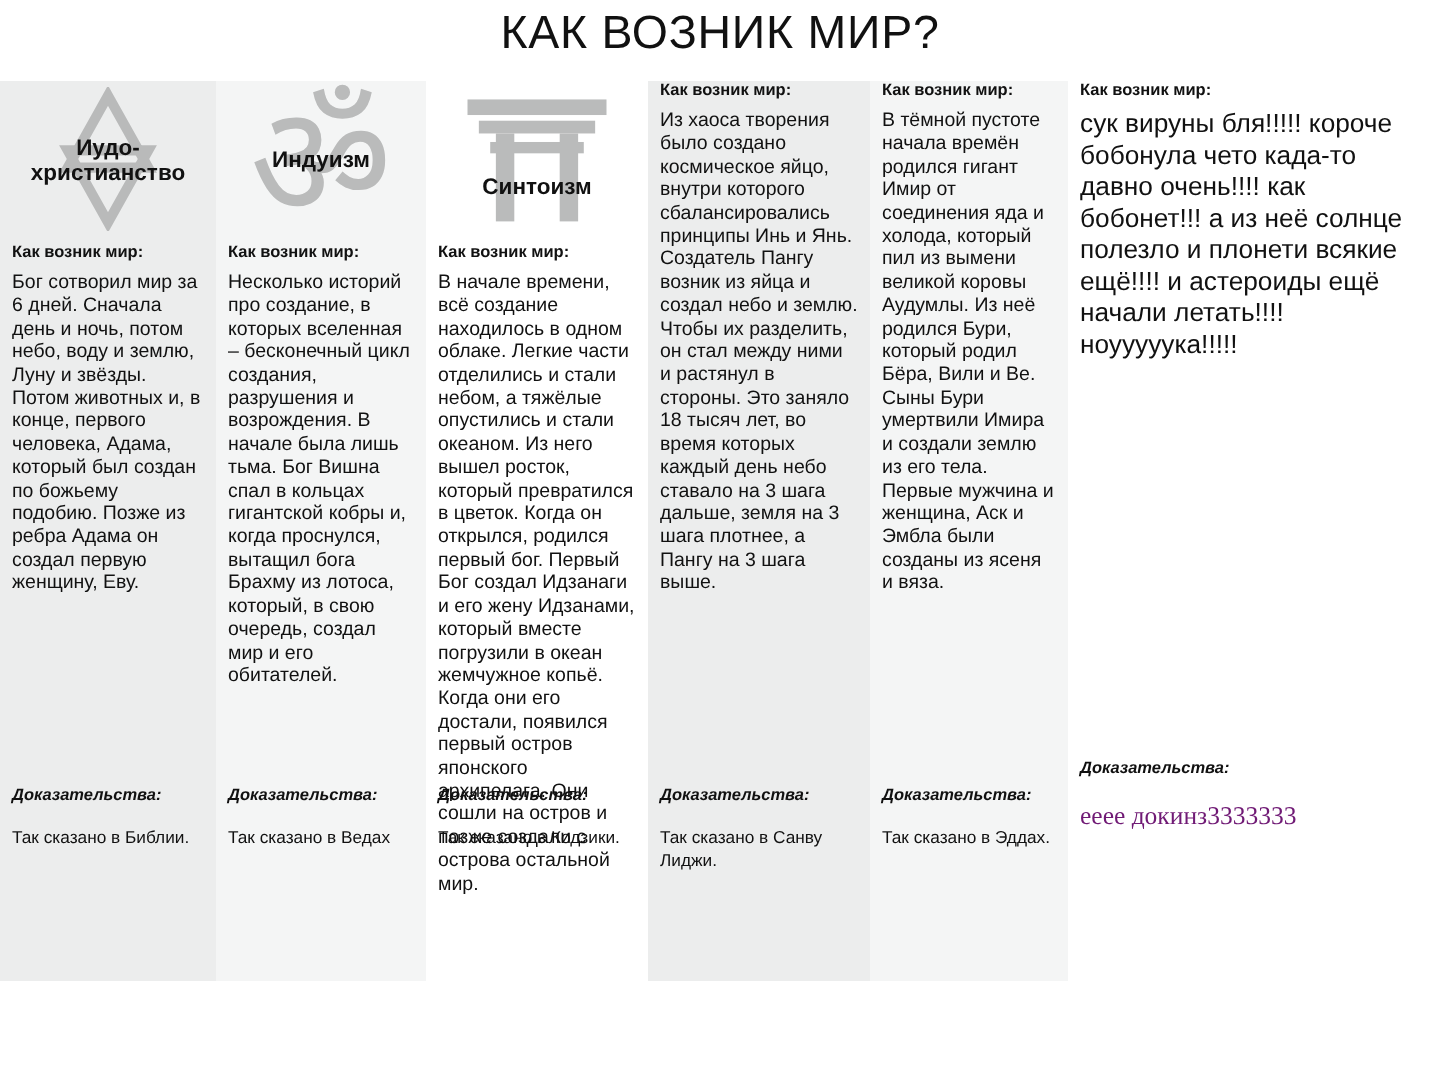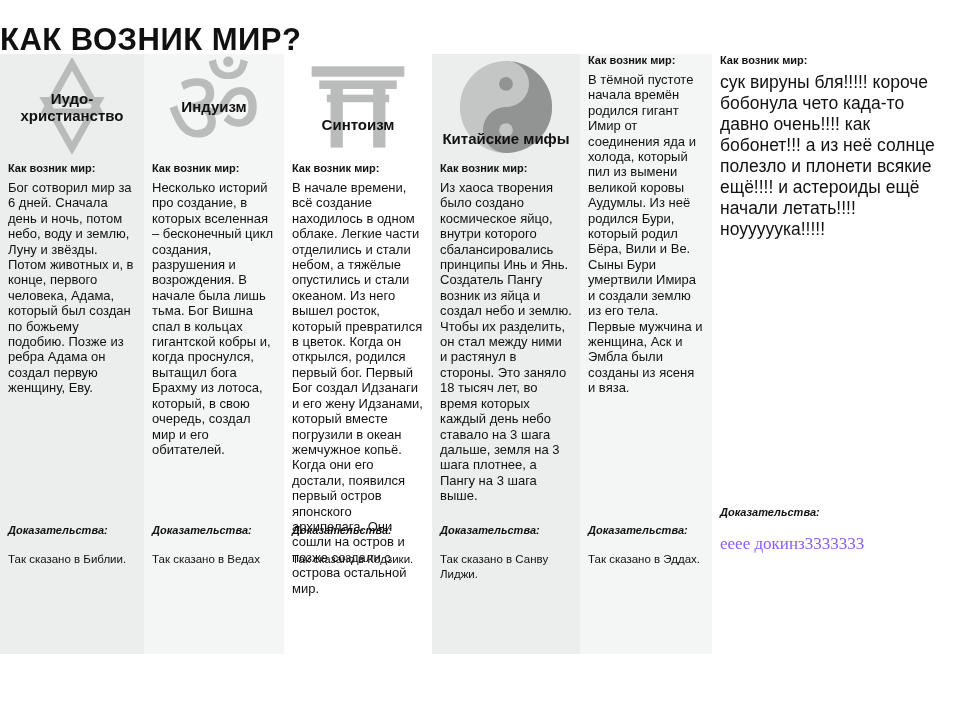--- a/index.html
+++ b/index.html
@@ -15,26 +15,26 @@
     position: relative;
     overflow: hidden;
   }
   .page {
     position: relative;
     width: 960px;
     height: 720px;
     background: #ffffff;
   }
   .title {
-    text-align: left;
+    text-align: center;
     font-size: 31px;
-    font-weight: bold;
+    font-weight: normal;
     letter-spacing: 0.5px;
     color: #111111;
-    padding-top: 22px;
+    padding-top: 4px;
     height: 40px;
     line-height: 36px;
   }
   .columns {
     position: absolute;
     top: 44px;
     left: 0;
     width: 960px;
     height: 620px;
     display: flex;
@@ -117,21 +117,21 @@
     font-family: Liberation Sans, sans-serif;
     font-size: 17.5px;
     line-height: 21px;
     color: #111;
     padding: 0 6px 0 8px;
   }
   .science-proof {
     font-family: "Liberation Serif", serif;
     font-size: 17px;
     line-height: 20px;
-    color: #8b5cf6;
+    color: #701a75;
     padding: 0 6px 0 8px;
   }
   .footer-band {
     position: absolute;
     left: 0;
     top: 664px;
     width: 960px;
     height: 56px;
     background: #ffffff;
   }
@@ -198,33 +198,20 @@
       </div>
       <div class="section-label">Как возник мир:</div>
       <div class="body-text">В начале времени, всё создание находилось в одном облаке. Легкие части отделились и стали небом, а тяжёлые опустились и стали океаном. Из него вышел росток, который превратился в цветок. Когда он открылся, родился первый бог. Первый Бог создал Идзанаги и его жену Идзанами, который вместе погрузили в океан жемчужное копьё. Когда они его достали, появился первый остров японского архипелага. Они сошли на остров и позже создали с острова остальной мир.</div>
       <div class="proof-block">
         <div class="proof-label">Доказательства:</div>
         <div class="proof-text">Так сказано в Кодзики.</div>
       </div>
     </div>
 
     <div class="col shade-a" style="width:148px;">
-      <div class="col-head">
-        <div class="glyph" style="top:4px;">
-          <svg width="98" height="98" viewBox="0 0 100 100">
-            <circle cx="50" cy="50" r="47" fill="#c2c3c3"></circle>
-            <path d="M50 3 a47 47 0 0 1 0 94 a23.5 23.5 0 0 1 0 -47 a23.5 23.5 0 0 0 0 -47" fill="#8e8f8f"></path>
-            <circle cx="50" cy="26.5" r="7" fill="#8e8f8f"></circle>
-            <circle cx="50" cy="73.5" r="7" fill="#c2c3c3"></circle>
-          </svg>
-        </div>
-        <div class="col-title two-line" style="top:76px;">
-          <span>Китайские мифы</span>
-        </div>
-      </div>
       <div class="section-label">Как возник мир:</div>
       <div class="body-text">Из хаоса творения было создано космическое яйцо, внутри которого сбалансировались принципы Инь и Янь. Создатель Пангу возник из яйца и создал небо и землю. Чтобы их разделить, он стал между ними и растянул в стороны. Это заняло 18 тысяч лет, во время которых каждый день небо ставало на 3 шага дальше, земля на 3 шага плотнее, а Пангу на 3 шага выше.</div>
       <div class="proof-block">
         <div class="proof-label">Доказательства:</div>
         <div class="proof-text">Так сказано в Санву Лиджи.</div>
       </div>
     </div>
 
     <div class="col shade-b" style="width:132px;">
       <div class="section-label">Как возник мир:</div>

